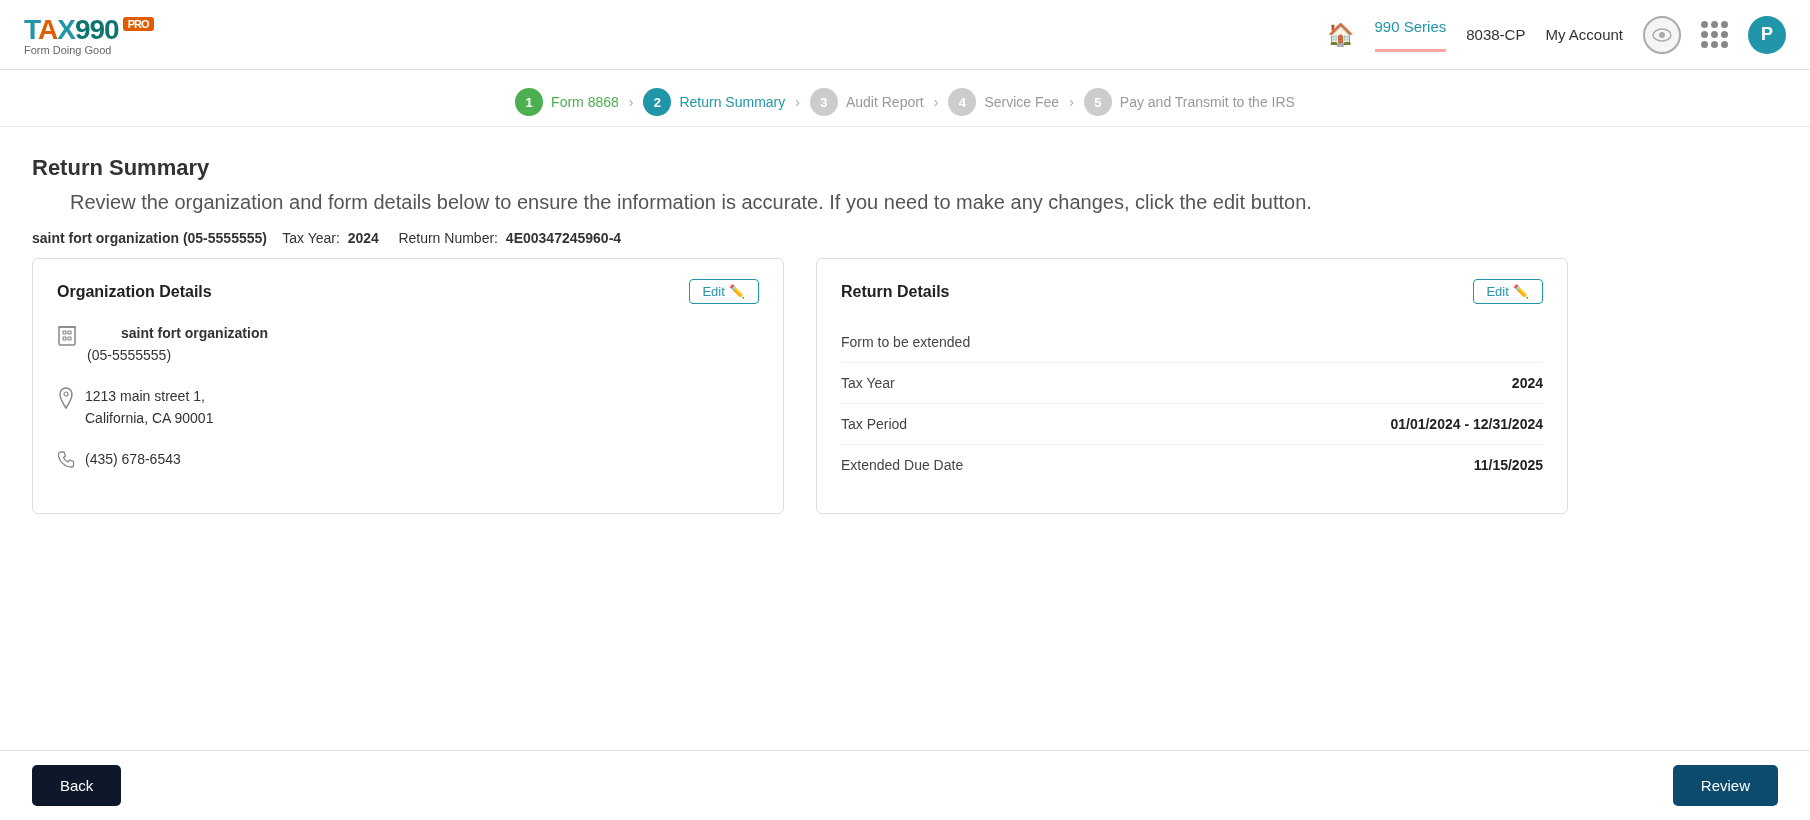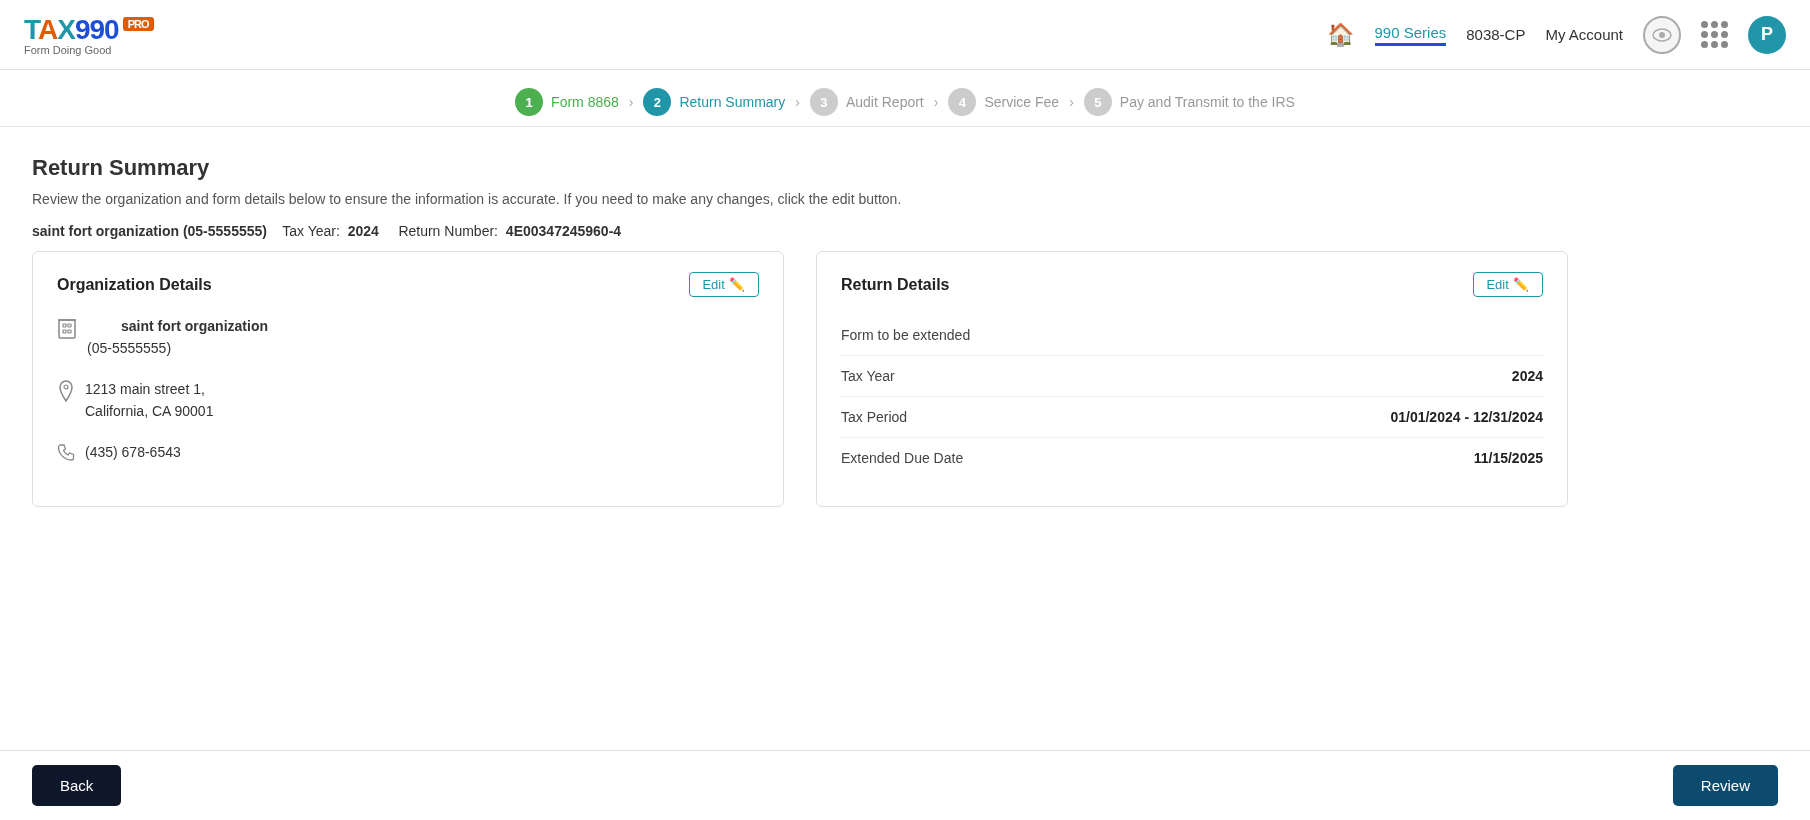--- a/index.html
+++ b/index.html
@@ -11,38 +11,38 @@
       align-items: center;
       justify-content: space-between;
       padding: 0 24px;
       height: 70px;
       border-bottom: 1px solid #e0e0e0;
       background: #fff;
     }
     .logo-area { display: flex; flex-direction: column; }
     .logo-text { font-size: 28px; font-weight: 900; color: #1a1a1a; letter-spacing: -1px; }
     .logo-text .tax { color: #2196a8; }
-    .logo-text .zero { color: #1d4ed8; }
+    .logo-text .zero { color: #0f766e; }
     .logo-pro {
       background: #e05c00; color: #fff; font-size: 11px; font-weight: bold;
       padding: 1px 5px; border-radius: 3px; margin-left: 4px; vertical-align: super;
     }
     .logo-tagline { font-size: 11px; color: #666; margin-top: -2px; }
 
     .header-right {
       display: flex;
       align-items: center;
       gap: 20px;
     }
     .header-home-icon {
       font-size: 22px; color: #555; cursor: pointer;
     }
     .header-nav-link {
       color: #2196a8; font-size: 15px; font-weight: 500; text-decoration: none; cursor: pointer;
-      border-bottom: 3px solid #1d4ed8; padding-bottom: 2px;
+      border-bottom: 3px solid #fca5a5; padding-bottom: 14px;
     }
     .header-nav-link-plain {
       color: #333; font-size: 15px; font-weight: 500; text-decoration: none; cursor: pointer;
     }
     .header-my-account {
       color: #333; font-size: 15px; cursor: pointer;
     }
     .header-avatar {
       width: 38px; height: 38px; border-radius: 50%;
       background: #2196a8; color: #fff;
@@ -88,21 +88,21 @@
 
     
     .main {
       padding: 28px 32px 100px 32px;
       max-width: 1600px;
     }
     .page-title {
       font-size: 22px; font-weight: bold; margin-bottom: 10px;
     }
     .page-desc {
-      font-size: 14px; color: #555; margin-bottom: 16px;
+      font-size: 20px; color: #555; margin-bottom: 16px; margin-left: 38px;
     }
     .org-info-line {
       font-size: 14px; margin-bottom: 12px;
     }
     .org-info-line strong { font-weight: bold; }
 
     
     .cards-row {
       display: flex;
       gap: 32px;

